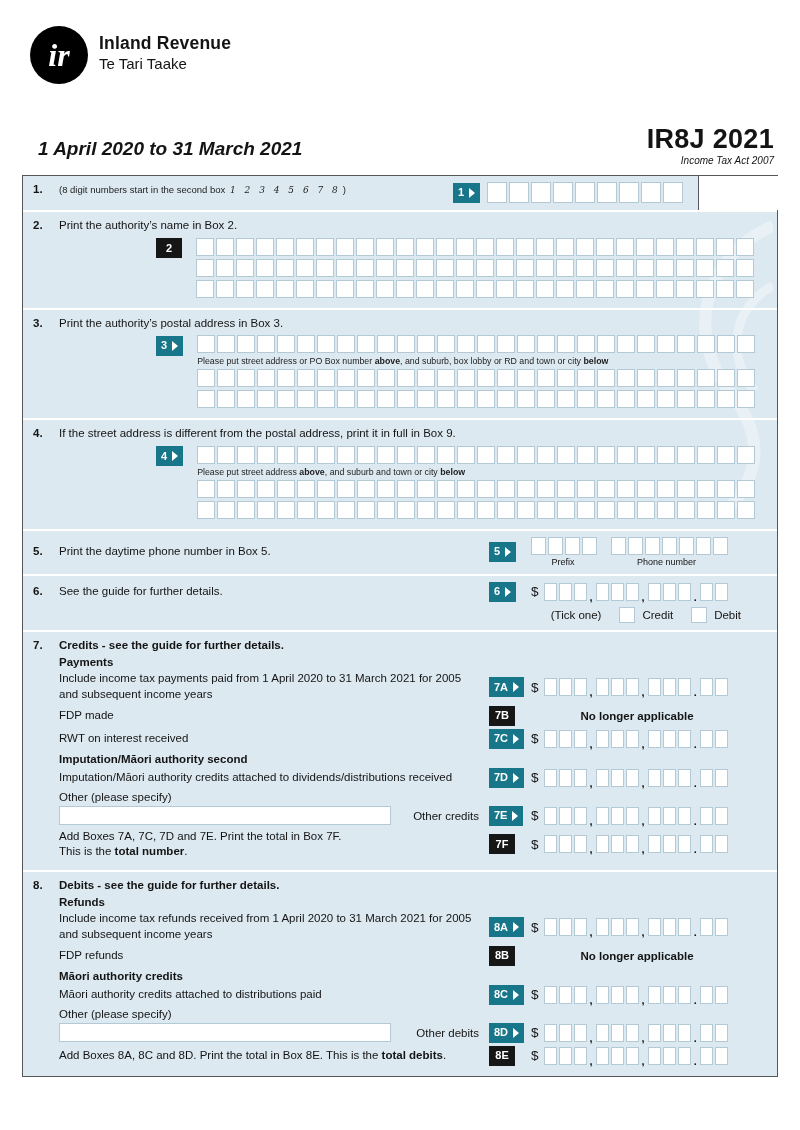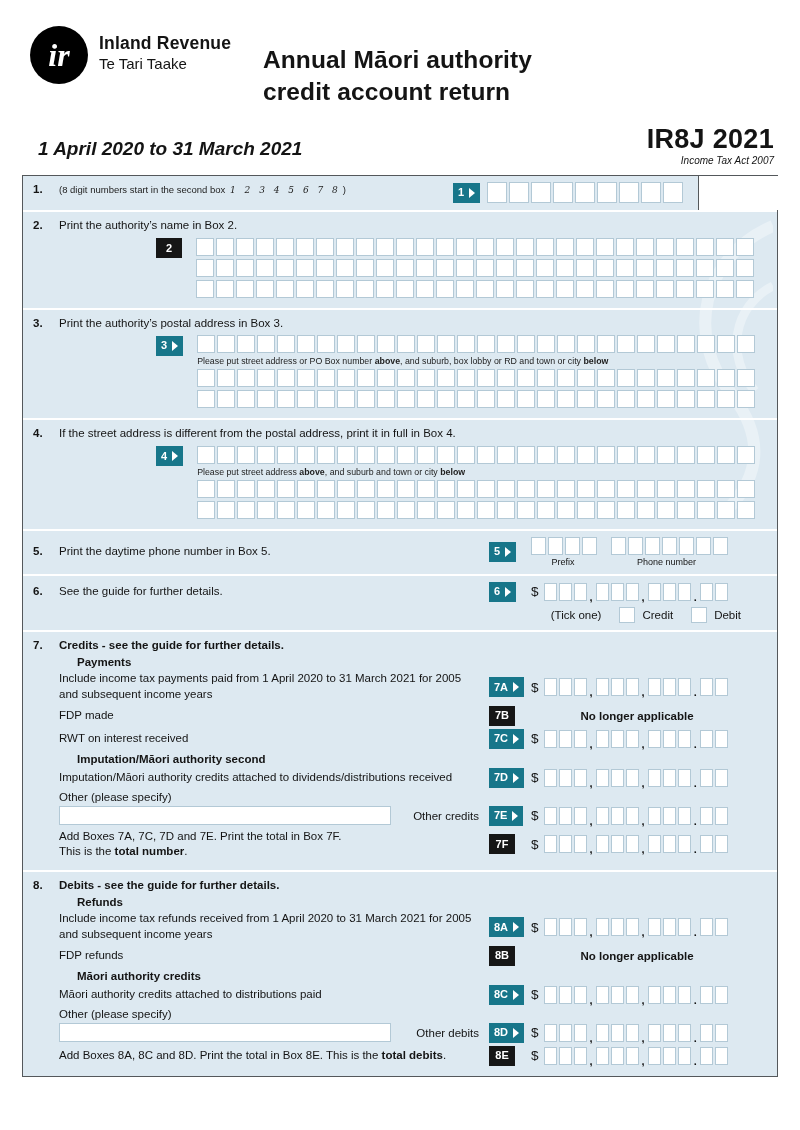--- a/index.html
+++ b/index.html
@@ -98,21 +98,21 @@
   .dollar { font-size: 13.5px; margin-right: 2px; }
   .sep { font-weight: bold; font-size: 11px; align-self: flex-end; line-height: 8px; }
   .money .cell { width: 13px; height: 18px; }
 
   
   .tickrow { display: flex; align-items: center; justify-content: flex-end; margin: 5px 26px 0 0; font-size: 11.5px; }
   .tickbox { width: 16px; height: 16px; background: #fff; border: 1px solid var(--cell-border); margin-left: 18px; flex: none; }
   .ticktext { margin-left: 7px; }
 
   
-  .subhead { font-weight: bold; font-size: 11.5px; margin: 4px 0 2px 44px; }
+  .subhead { font-weight: bold; font-size: 11.5px; margin: 4px 0 2px 26px; }
   .frow { display: flex; align-items: center; margin: 3px 0 3px 26px; padding-right: 24px; }
   .ftext { flex: 1; font-size: 11.5px; line-height: 1.35; padding-right: 10px; min-width: 0; }
   .nla { width: 212px; text-align: center; font-weight: bold; font-size: 11.5px; flex: none; }
   .otherlabel { margin: 3px 0 2px 26px; font-size: 11.5px; }
   .otherinput { flex: 1; height: 19px; background: #fff; border: 1px solid var(--cell-border); }
   .otherlab2 { width: 98px; flex: none; text-align: right; padding: 0 10px 0 4px; font-size: 11.5px; }
   b { font-weight: bold; }
 </style>
 </head>
 <body>
@@ -122,24 +122,20 @@
   <header class="hdr">
     <div class="logo">
       <div class="logo-circle">
         <span>ir</span>
       </div>
       <div class="logo-text">
         <div class="org">Inland Revenue</div>
         <div class="org-maori">Te Tari Taake</div>
       </div>
     </div>
-    <h1 class="title">
-      <span>Annual Māori authority</span><br>
-      <span>credit account return</span>
-    </h1>
   </header>
 
   <div class="meta">
     <div class="period">1 April 2020 to 31 March 2021</div>
     <div class="form-id">
       <div class="code">IR8J 2021</div>
       <div class="act">Income Tax Act 2007</div>
     </div>
   </div>
 
@@ -391,21 +387,21 @@
               <span class="cell"></span>
               <span class="cell"></span>
             </div>
         </div>
       </div>
     </section>
 
     <section class="sec">
       <div class="qrow">
         <div class="qnum">4.</div>
-        <div class="qtext">If the street address is different from the postal address, print it in full in Box 4.</div>
+        <div class="qtext">If the street address is different from the postal address, print it in full in Box 9.</div>
       </div>
       <div class="boxrows">
         <div class="boxcol">
           <span class="numbox teal">
             <span>4</span>
             <span class="tri"></span>
           </span>
         </div>
         <div class="cellcol">
           <div class="cellrow">

